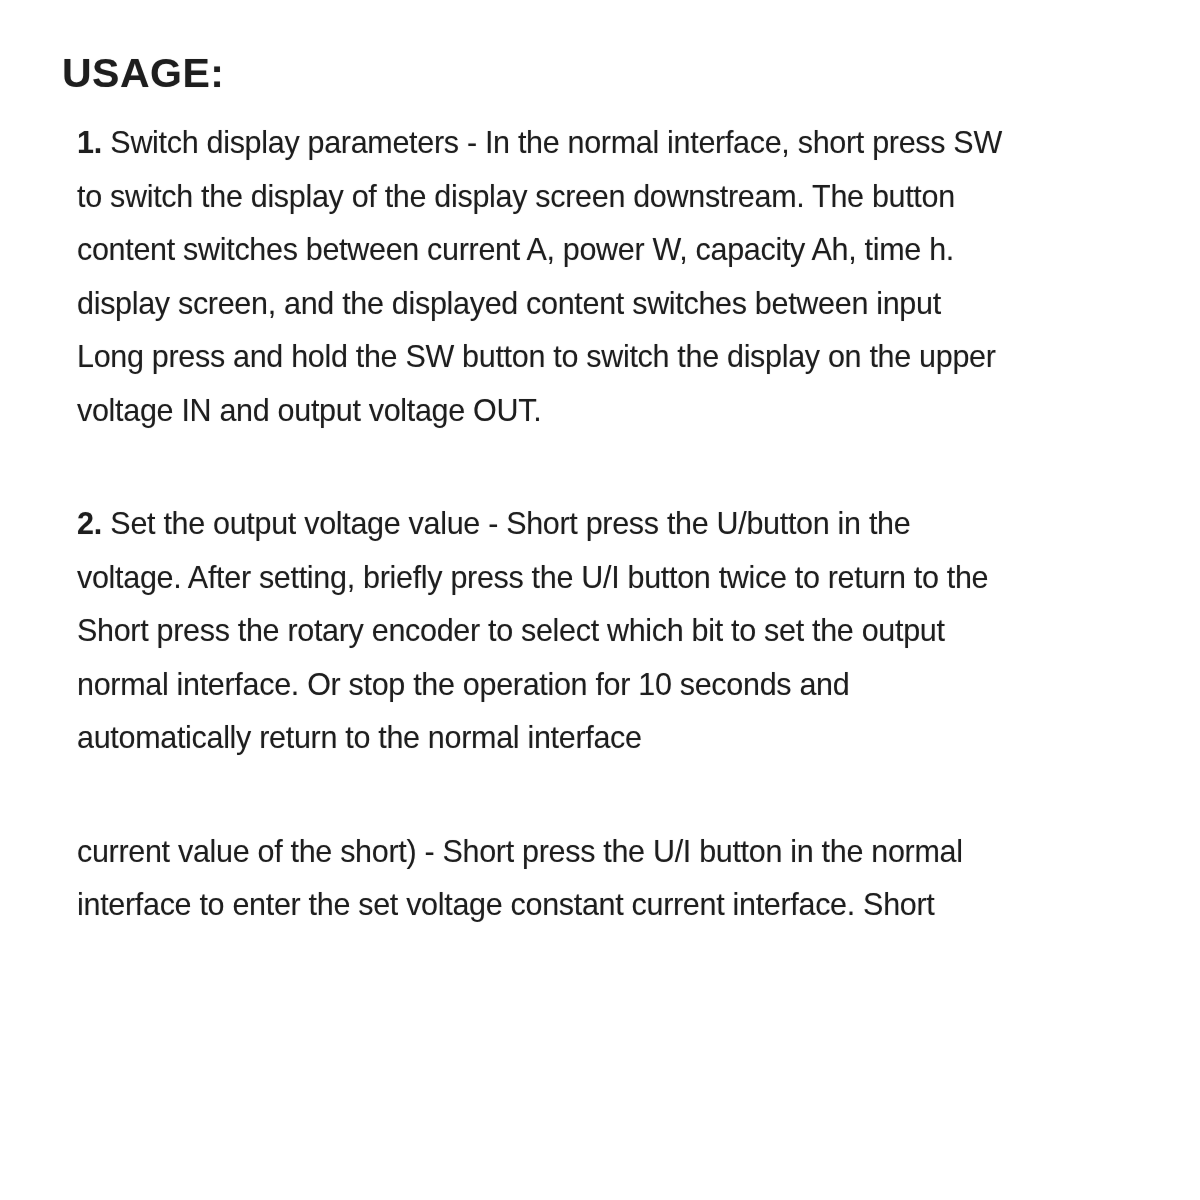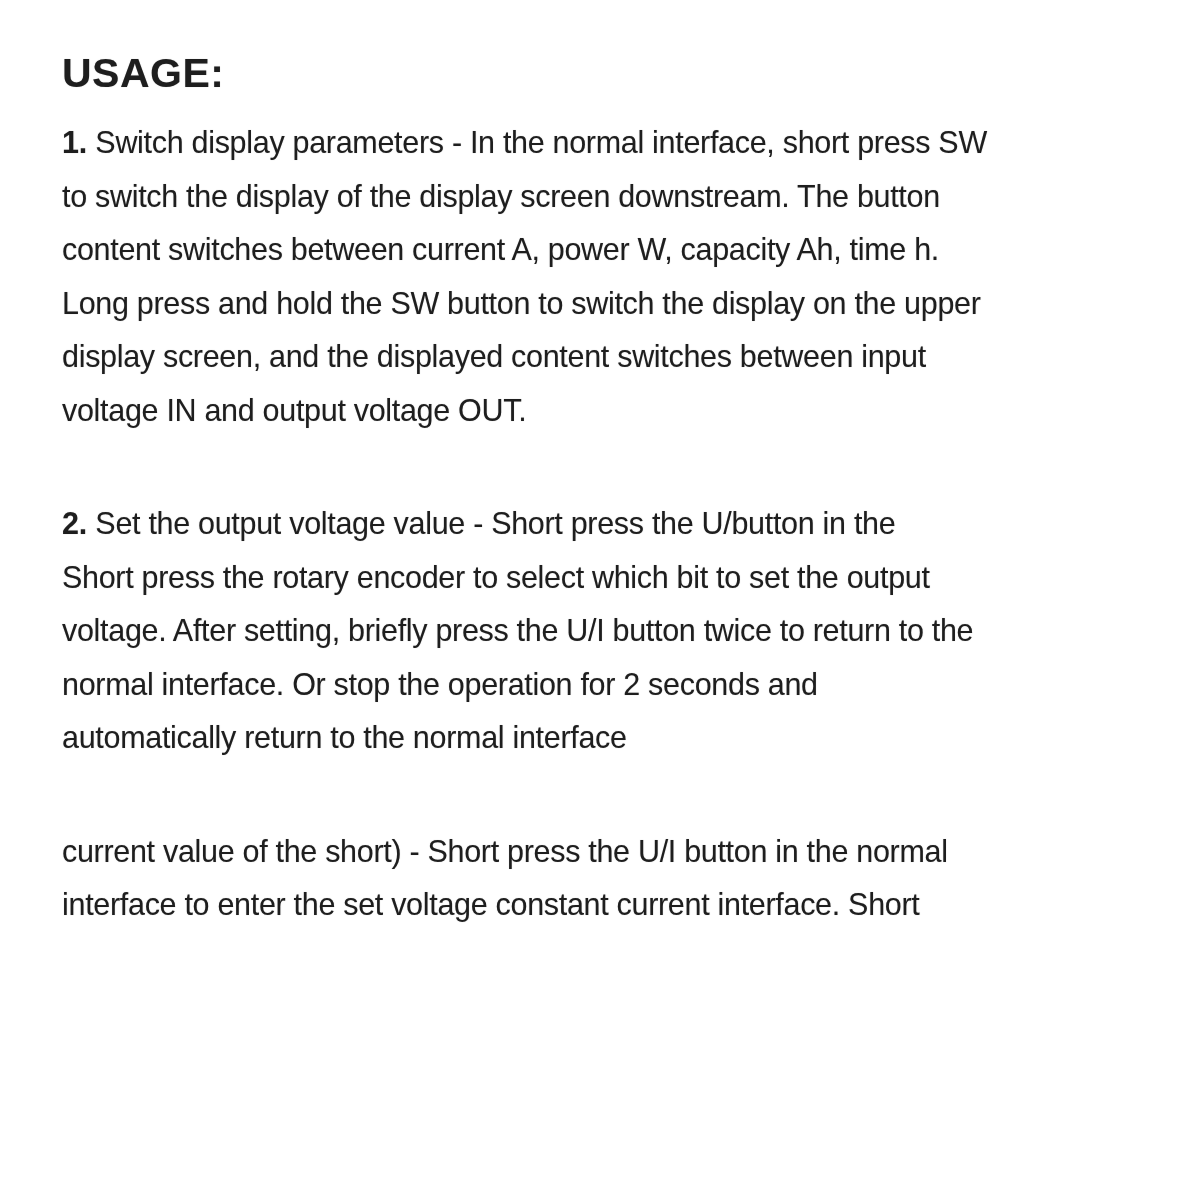--- a/index.html
+++ b/index.html
@@ -20,21 +20,21 @@
     text-shadow: 0 0 1px rgba(70,70,70,0.35);
   }
   .heading {
     font-size: 41px;
     line-height: 46px;
     font-weight: 600;
     letter-spacing: 0.5px;
     margin: 0 0 20px 0;
   }
   .para {
-    margin: 0;
+    margin: 15px;
   }
   .para + .para {
     margin-top: 60px;
   }
   .line {
     font-size: 30.5px;
     line-height: 53.5px;
     letter-spacing: -0.01em;
     white-space: nowrap;
   }
@@ -46,30 +46,30 @@
 </head>
 <body style="background: rgb(255, 255, 255);">
 
 <div class="page" style="color: rgb(30, 30, 30);">
   <h1 class="heading">USAGE:</h1>
 
   <div class="para">
     <div class="line"><span class="num">1.</span><span>Switch display parameters - In the normal interface, short press SW</span></div>
     <div class="line">to switch the display of the display screen downstream. The button</div>
     <div class="line">content switches between current A, power W, capacity Ah, time h.</div>
+    <div class="line">display screen, and the displayed content switches between input</div>
     <div class="line">Long press and hold the SW button to switch the display on the upper</div>
-    <div class="line">display screen, and the displayed content switches between input</div>
     <div class="line">voltage IN and output voltage OUT.</div>
   </div>
 
   <div class="para">
     <div class="line"><span class="num">2.</span><span>Set the output voltage value - Short press the U/button in the</span></div>
+    <div class="line">voltage. After setting, briefly press the U/I button twice to return to the</div>
     <div class="line">Short press the rotary encoder to select which bit to set the output</div>
-    <div class="line">voltage. After setting, briefly press the U/I button twice to return to the</div>
-    <div class="line">normal interface. Or stop the operation for 2 seconds and</div>
+    <div class="line">normal interface. Or stop the operation for 10 seconds and</div>
     <div class="line">automatically return to the normal interface</div>
   </div>
 
   <div class="para">
     <div class="line">current value of the short) - Short press the U/I button in the normal</div>
     <div class="line">interface to enter the set voltage constant current interface. Short</div>
   </div>
 </div>
 
 </body></html>

